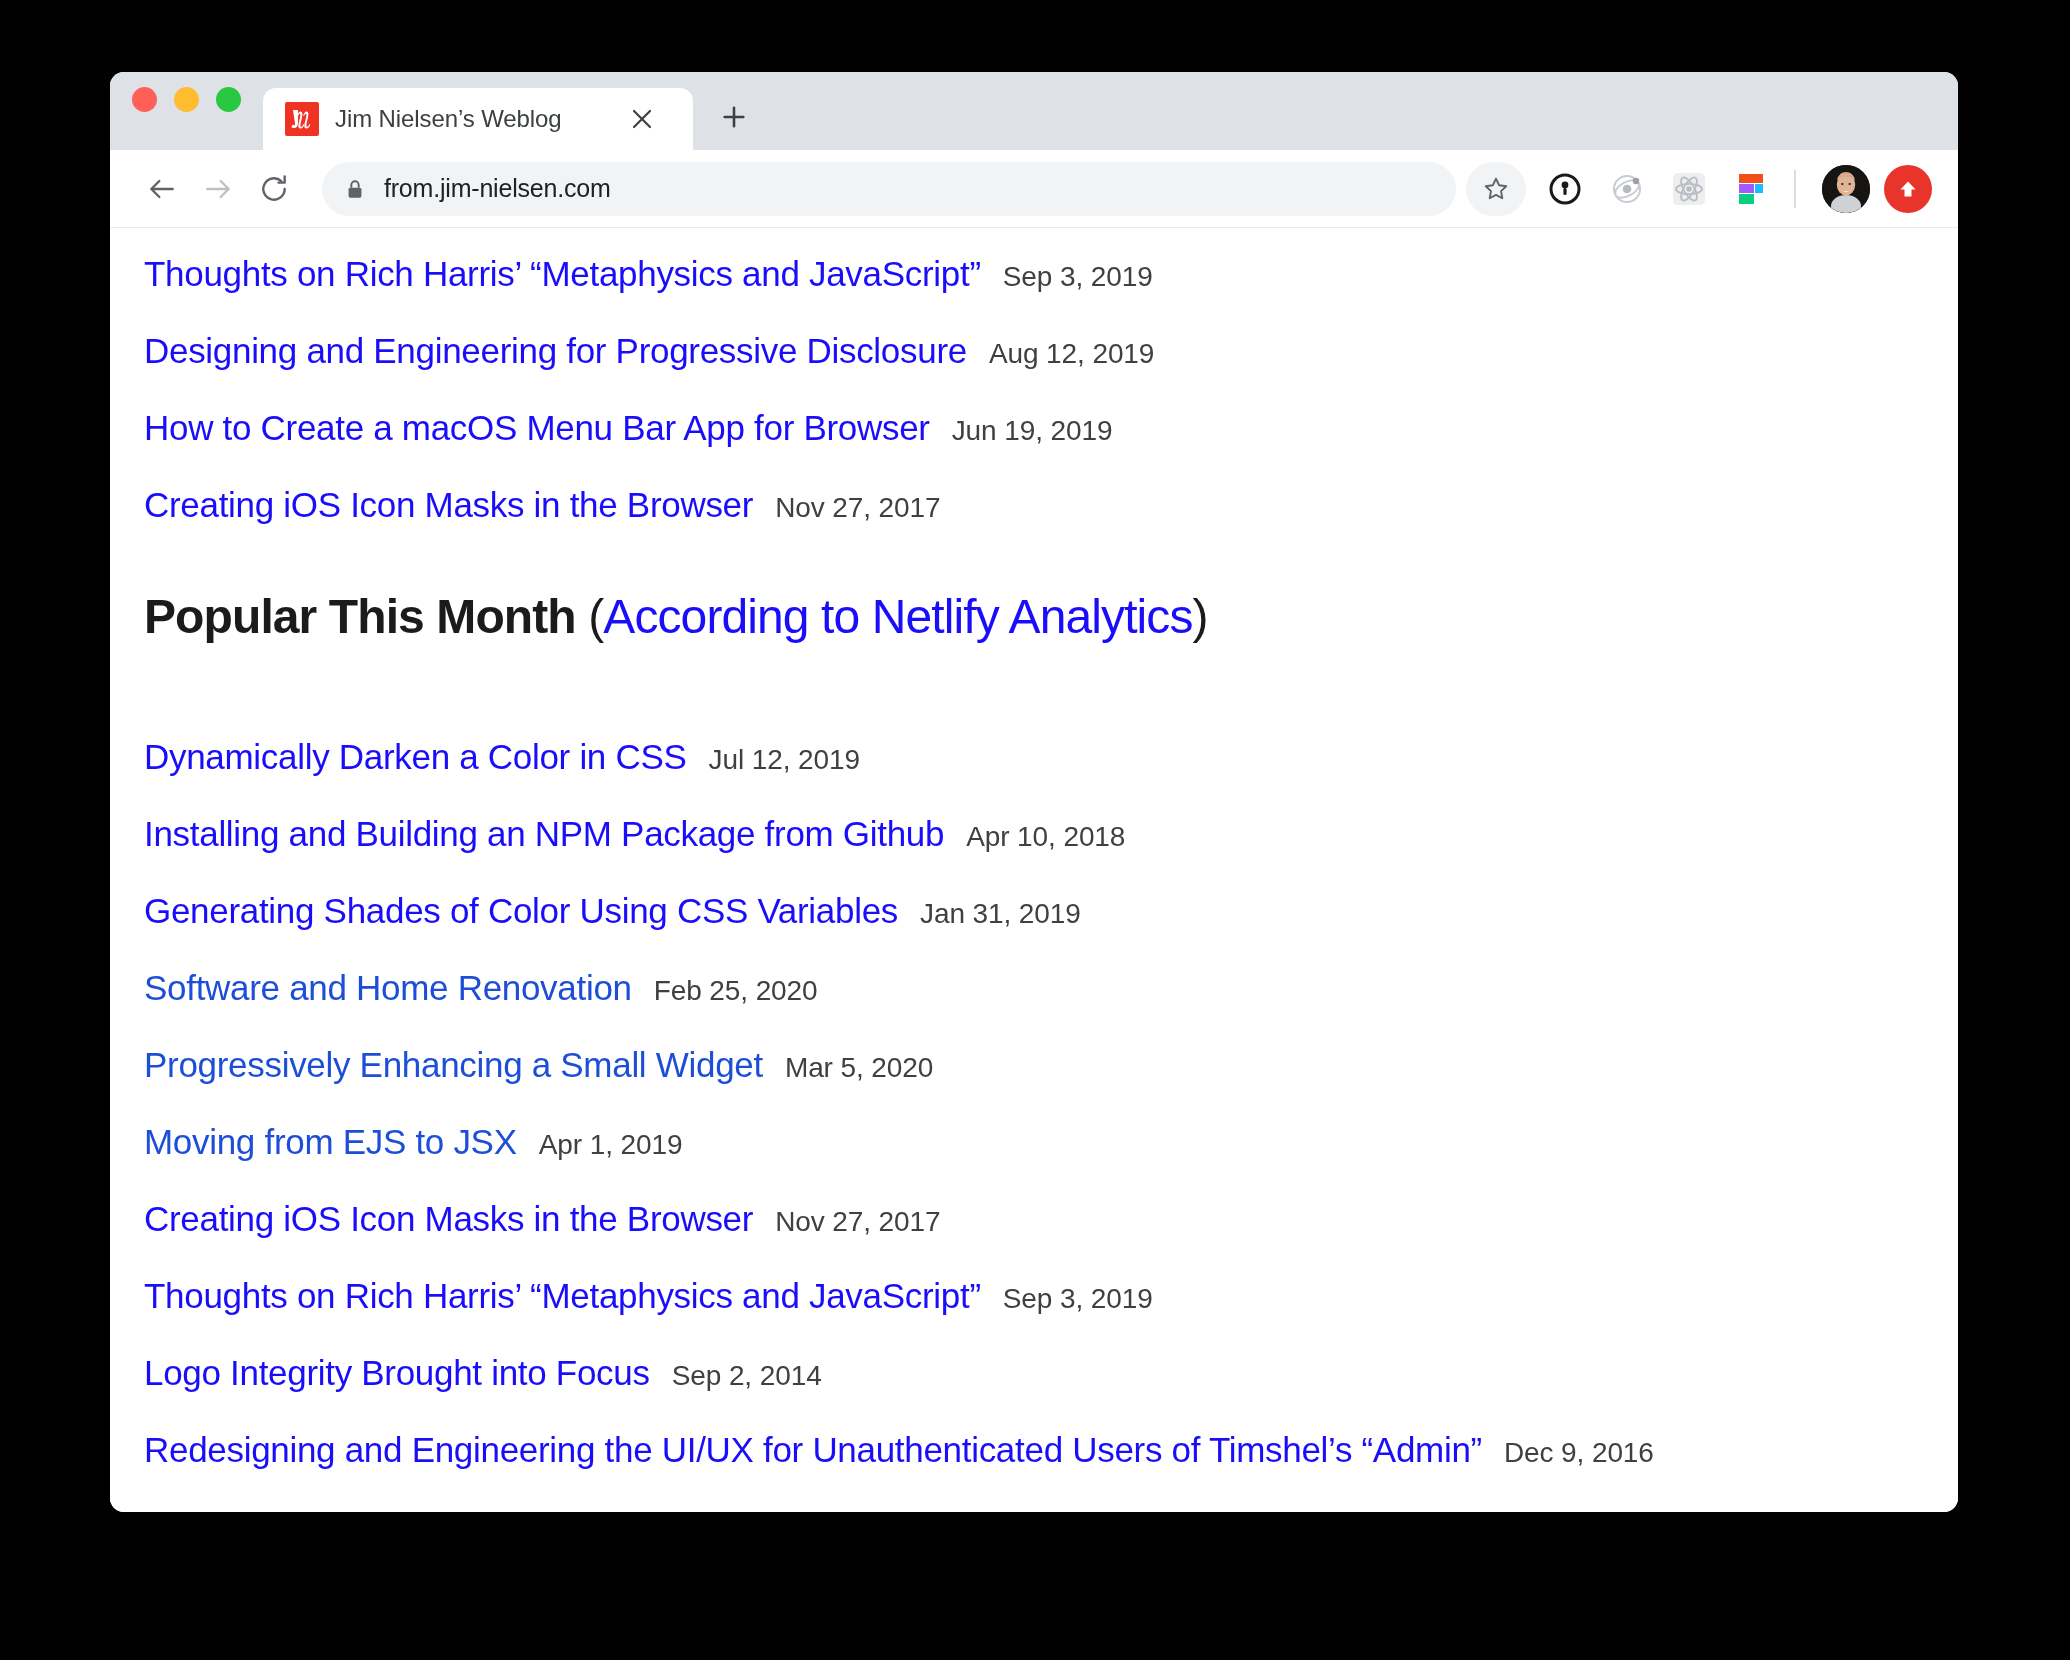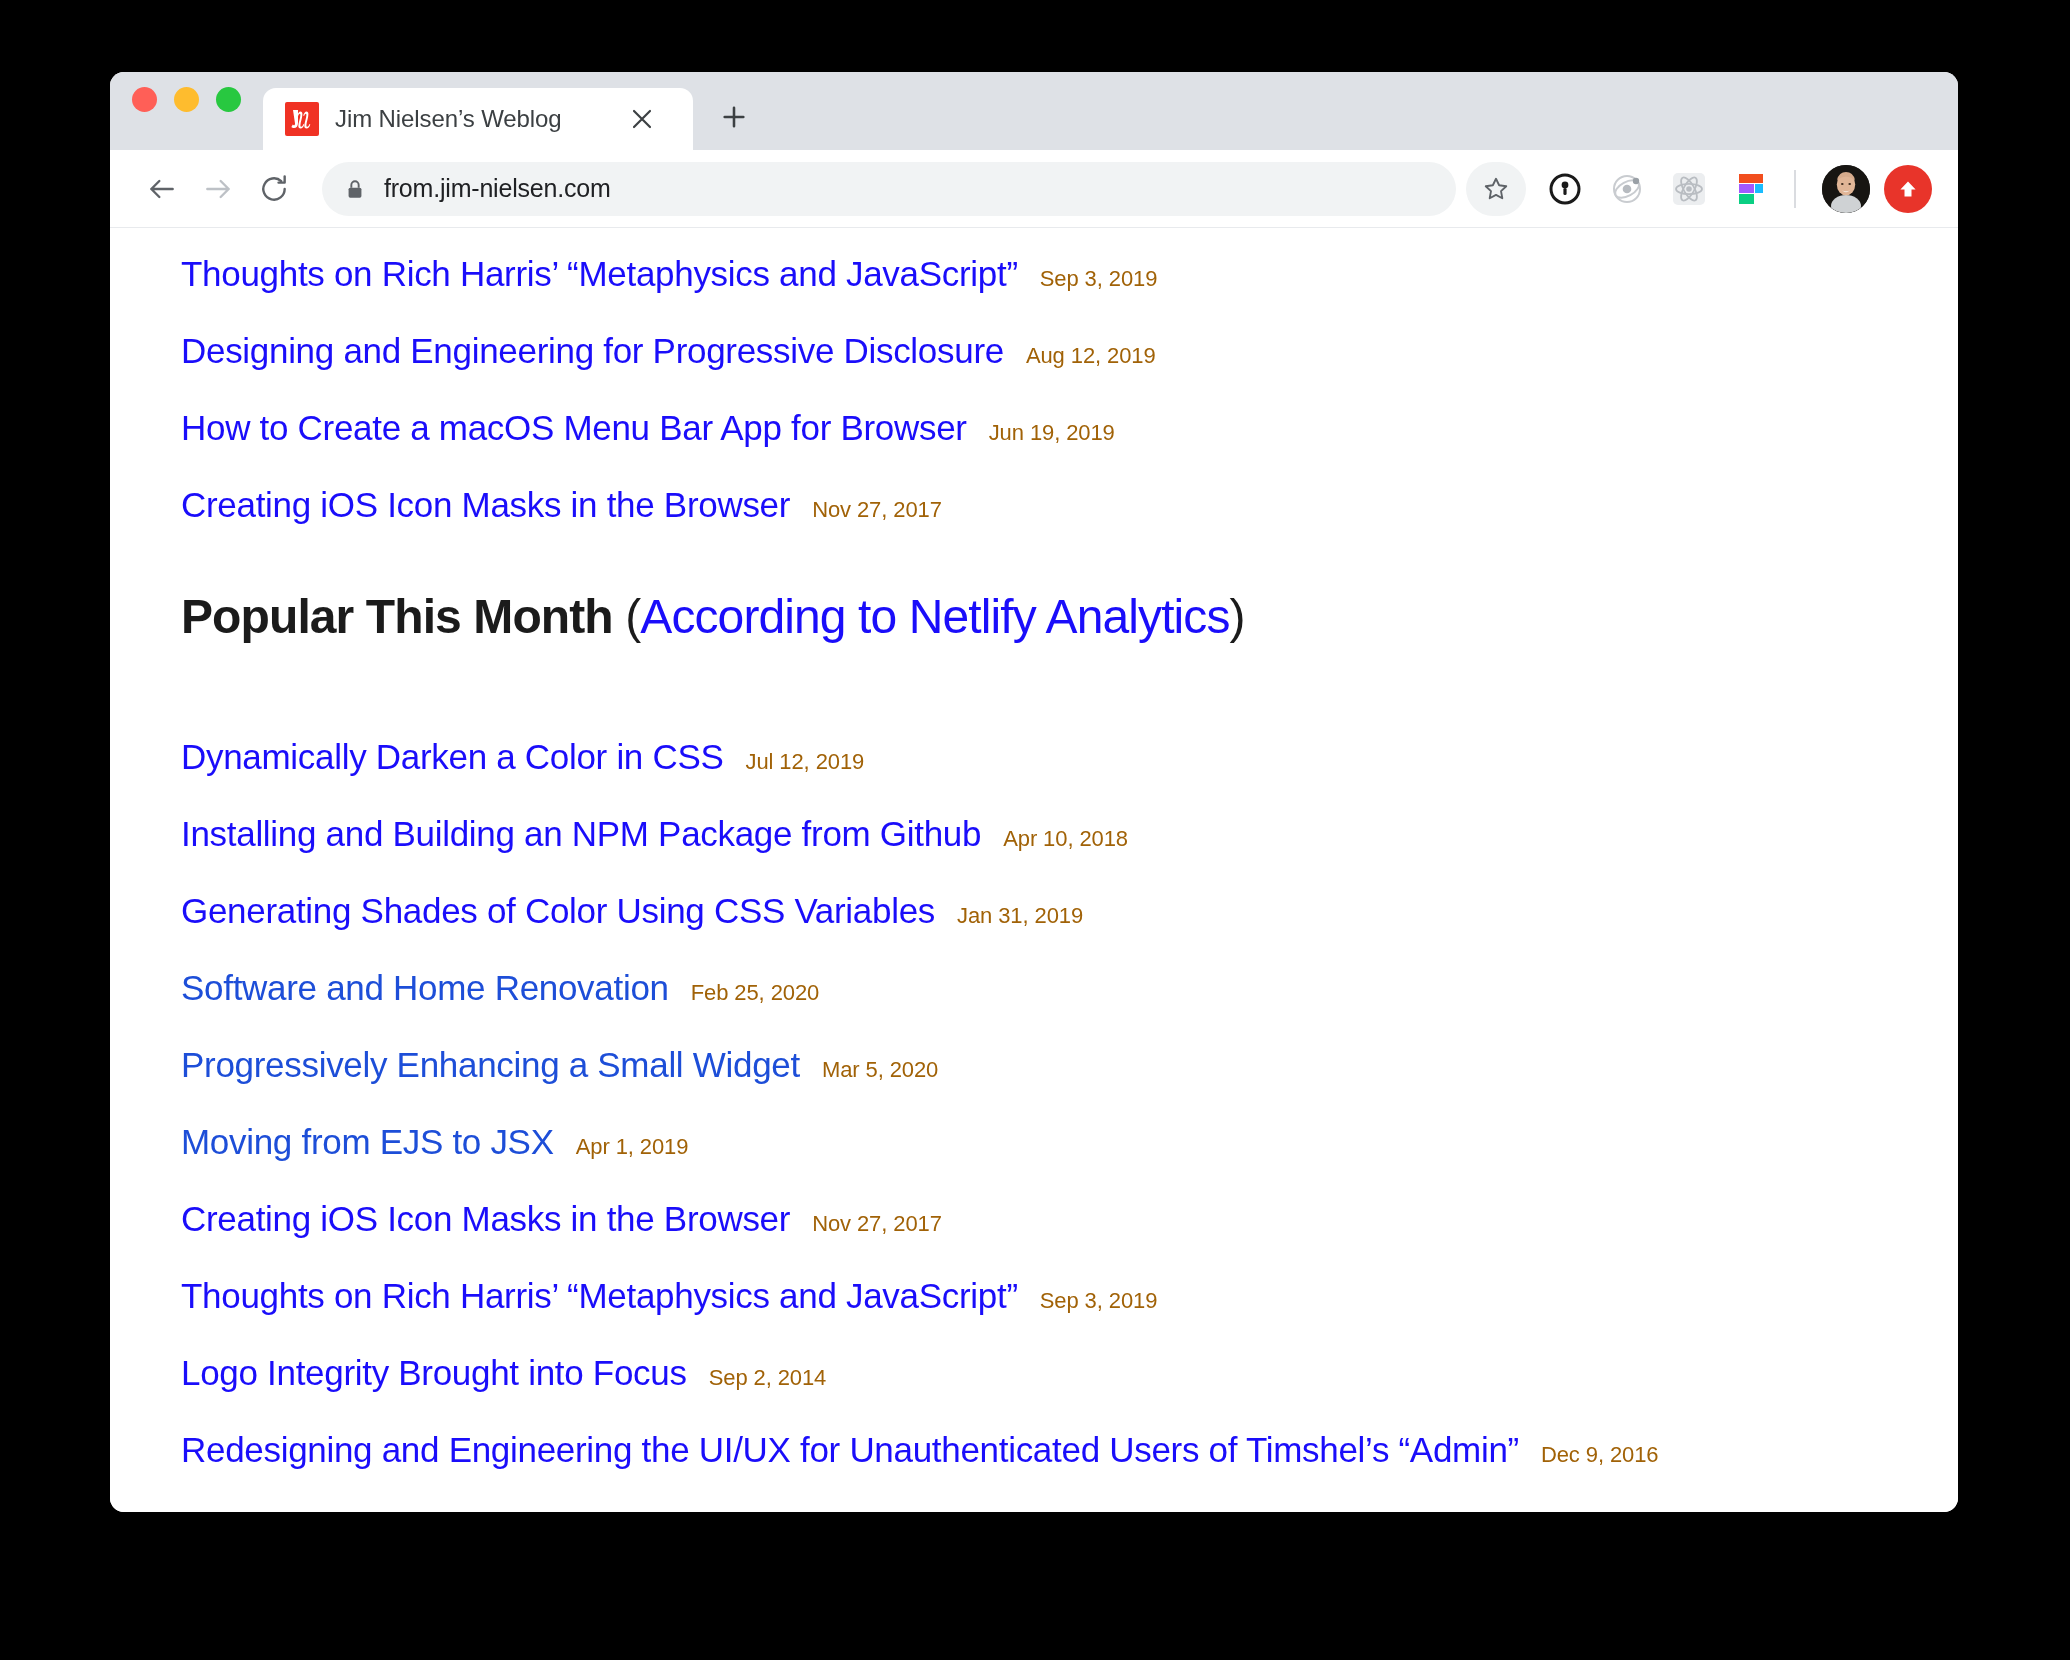--- a/index.html
+++ b/index.html
@@ -209,41 +209,41 @@
 
   
   .page {
     background: #ffffff;
     height: 1284px;
     padding: 26px 0 0 0;
     overflow: hidden;
   }
 
   .content-inner {
-    padding-left: 71px;
+    padding-left: 34px;
     padding-right: 50px;
   }
 
   .post-row {
     display: flex;
     align-items: baseline;
     gap: 22px;
     margin-bottom: 37px;
     white-space: nowrap;
   }
   .post-title {
     font-size: 35px;
     letter-spacing: -0.3px;
     color: #1a0dfa;
     font-weight: 400;
   }
   .post-title.visited { color: #1d4ed8; }
   .post-date {
-    font-size: 22px;
-    color: #a16207;
+    font-size: 28px;
+    color: #404040;
     letter-spacing: -0.1px;
   }
 
   .section-heading {
     margin-top: 64px;
     margin-bottom: 93px;
     font-size: 48px;
     font-weight: 700;
     color: #1b1b1b;
     letter-spacing: -0.9px;

